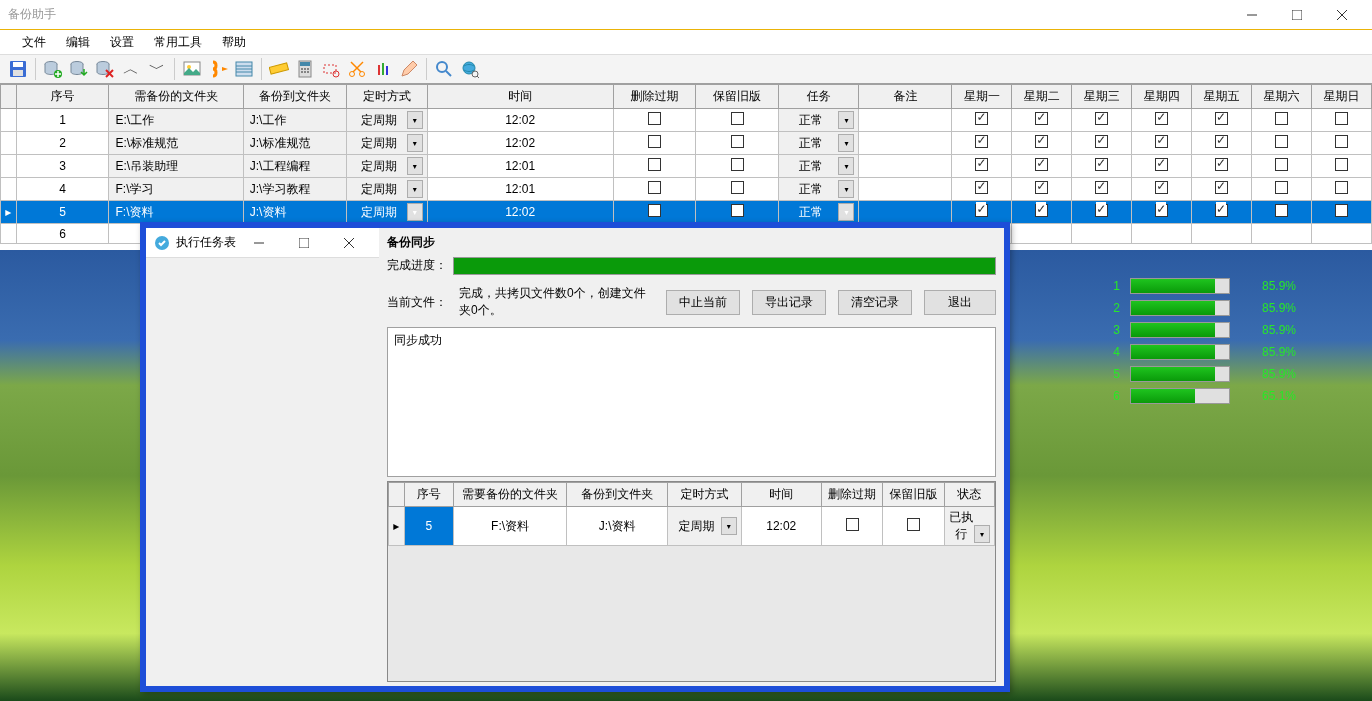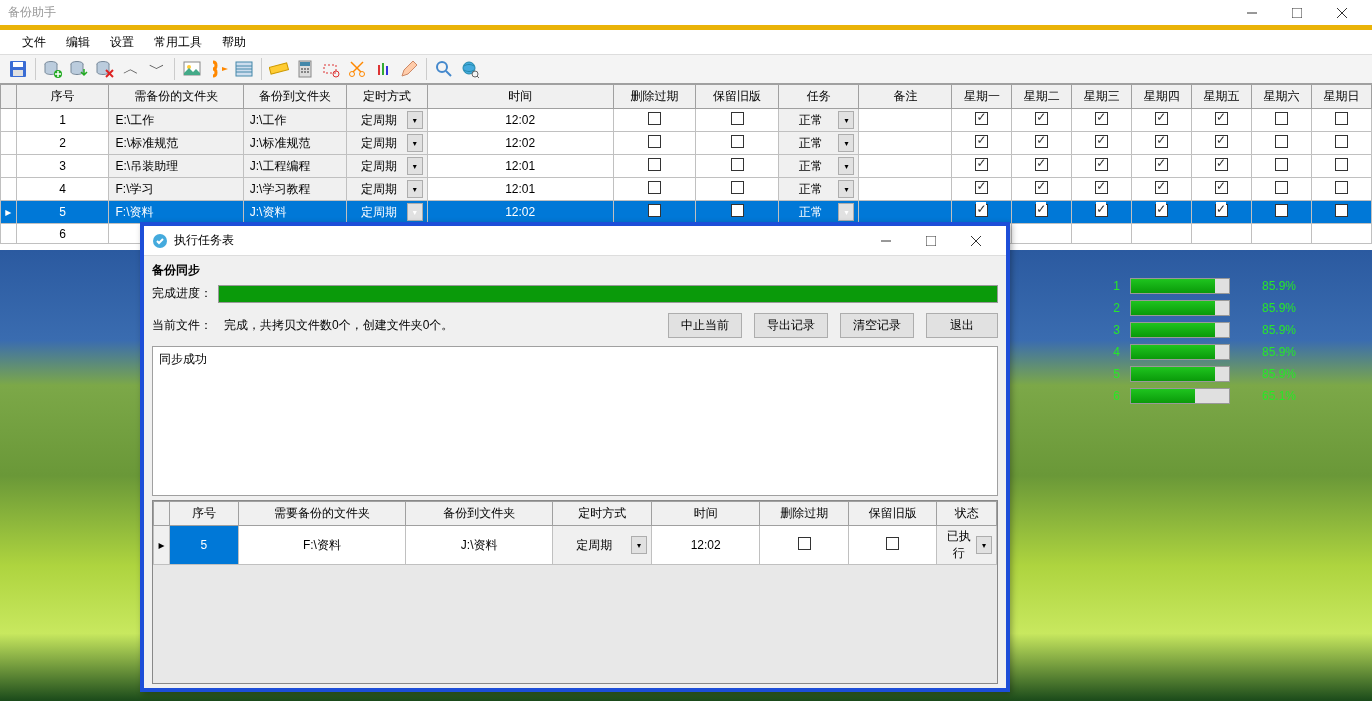--- a/index.html
+++ b/index.html
@@ -1,57 +1,57 @@
 <!DOCTYPE html>
 <html><head>
 <meta charset="utf-8">
 <style>
 * { box-sizing: border-box; margin: 0; padding: 0; font-family: "Microsoft YaHei", SimSun, sans-serif; }
 body { background: #fff; width: 1372px; height: 701px; overflow: hidden; position: relative; }
 
-.titlebar { height: 30px; background: #fff; border-bottom: 5px solid #eab308; display: flex; align-items: center; padding: 0 8px; font-size: 12px; color: #999; }
+.titlebar { height: 30px; background: #fff; border-bottom: 1px solid #eab308; display: flex; align-items: center; padding: 0 8px; font-size: 12px; color: #999; }
 .titlebar-controls { margin-left: auto; display: flex; gap: 0; }
 .titlebar-btn { width: 45px; height: 29px; display: flex; align-items: center; justify-content: center; color: #333; }
 .titlebar-btn svg { width: 10px; height: 10px; }
 
 .menubar { height: 24px; background: #fff; display: flex; align-items: center; padding: 0 12px; font-size: 12px; }
 .menu-item { padding: 3px 10px; cursor: default; }
 
 .toolbar { height: 30px; background: #f4f4f4; border-top: 1px solid #ddd; border-bottom: 1px solid #a0a0a0; display: flex; align-items: center; padding: 0 6px; gap: 2px; }
 .tool-btn { width: 24px; height: 24px; display: flex; align-items: center; justify-content: center; position: relative; }
 .tool-sep { width: 1px; height: 22px; background: #ccc; margin: 0 3px; }
 
 .grid { width: 100%; border-collapse: collapse; font-size: 12px; background: #fff; }
 .grid th { background: #f0f0f0; border: 1px solid #a0a0a0; padding: 3px 4px; font-weight: normal; text-align: center; height: 20px; }
 .grid td { border: 1px solid #c0c0c0; padding: 2px 4px; text-align: center; height: 20px; background: #fff; }
 .grid tr.selected td { background: #0078d7; color: #fff; }
 .grid tr.selected td.cell-src,.grid tr.selected td.cell-dest { background: #0078d7; color:#fff; }
 .grid td.cell-src, .grid td.cell-dest { background: #f0f0f0; text-align: left; padding-left: 6px; }
 .grid td.cell-sched { background: #f0f0f0; position: relative; }
 .grid td.cell-task { background: #f0f0f0; position: relative; }
-.sched-inner { display: flex; align-items: center; }
+.sched-inner { display: flex; align-items: flex-end; }
 .sched-label { flex: 1; text-align: center; }
 .sched-drop { width: 16px; height: 18px; background: #e1e1e1; border: 1px solid #adadad; display:flex; align-items:center; justify-content:center; font-size:8px; }
 .chk { display: inline-block; width: 13px; height: 13px; border: 1px solid #333; background: #fff; position: relative; }
 .chk.checked::after { content: "✓"; position: absolute; top: -3px; left: 0; font-size: 12px; color: #333; }
 .grid tr.selected .chk { border-color: #fff; }
 .grid tr.selected .chk.checked::after { color: #333; background:#fff;}
 .grid tr.selected .chk { background:#fff; border-color:#333;}
 .row-indicator { width: 12px; background: #f0f0f0; }
 
 .background-area { position: absolute; top: 250px; left: 0; right: 0; bottom: 0; background: linear-gradient(to bottom, #2b5aa0 0%, #3a6cb0 20%, #7ca848 30%, #6a9838 50%, #aed43f 70%, #c8e85f 85%, #1a4a1a 100%); }
 
 .progress-overlay { position: absolute; right: 60px; top: 278px; }
 .prog-row { display: flex; align-items: center; gap: 10px; margin-bottom: 6px; font-size: 12px; color: #27e827; }
 .prog-num { width: 20px; text-align: right; }
 .prog-bar { width: 100px; height: 16px; border: 1px solid #999; background: #e0e0e0; position: relative; }
 .prog-fill { height: 100%; background: linear-gradient(to bottom, #1fc41f, #0a9a0a); }
 .prog-pct { width: 50px; text-align: left; margin-left: 22px; }
 
-.dialog { position: absolute; left: 140px; top: 222px; width: 870px; height: 470px; background: #f0f0f0; border: 4px solid #1d4ed8; box-shadow: 2px 2px 6px rgba(0,0,0,0.3); display:flex; flex-direction:column;}
+.dialog { position: absolute; left: 140px; top: 222px; width: 870px; height: 470px; background: #f0f0f0; border: 6px solid #1d4ed8; box-shadow: 2px 2px 6px rgba(0,0,0,0.3); display:flex; flex-direction:row;}
 .dlg-titlebar { height: 30px; background: #fff; display: flex; align-items: center; padding: 0 8px; font-size: 12px; border-bottom:1px solid #ddd; }
 .dlg-titlebar-icon { width:16px; height:16px; margin-right:6px; }
 .dlg-title-controls { margin-left: auto; display:flex; }
 .dlg-ctl { width:45px; height:28px; display:flex; align-items:center; justify-content:center; }
 .dlg-body { padding: 4px 8px; font-size:12px; display:flex; flex-direction:column; flex:1; }
 .dlg-label-row { padding: 2px 0; font-weight: bold; }
 .dlg-progress-row { display:flex; align-items:flex-start; gap:6px; margin:4px 0;}
 .dlg-progress-bar { flex:1; height:18px; background:#0a9a0a; border:1px solid #999;}
 .dlg-file-row { display:flex; align-items:center; gap:12px; margin:6px 0 8px 0;}
 .dlg-file-label { }

